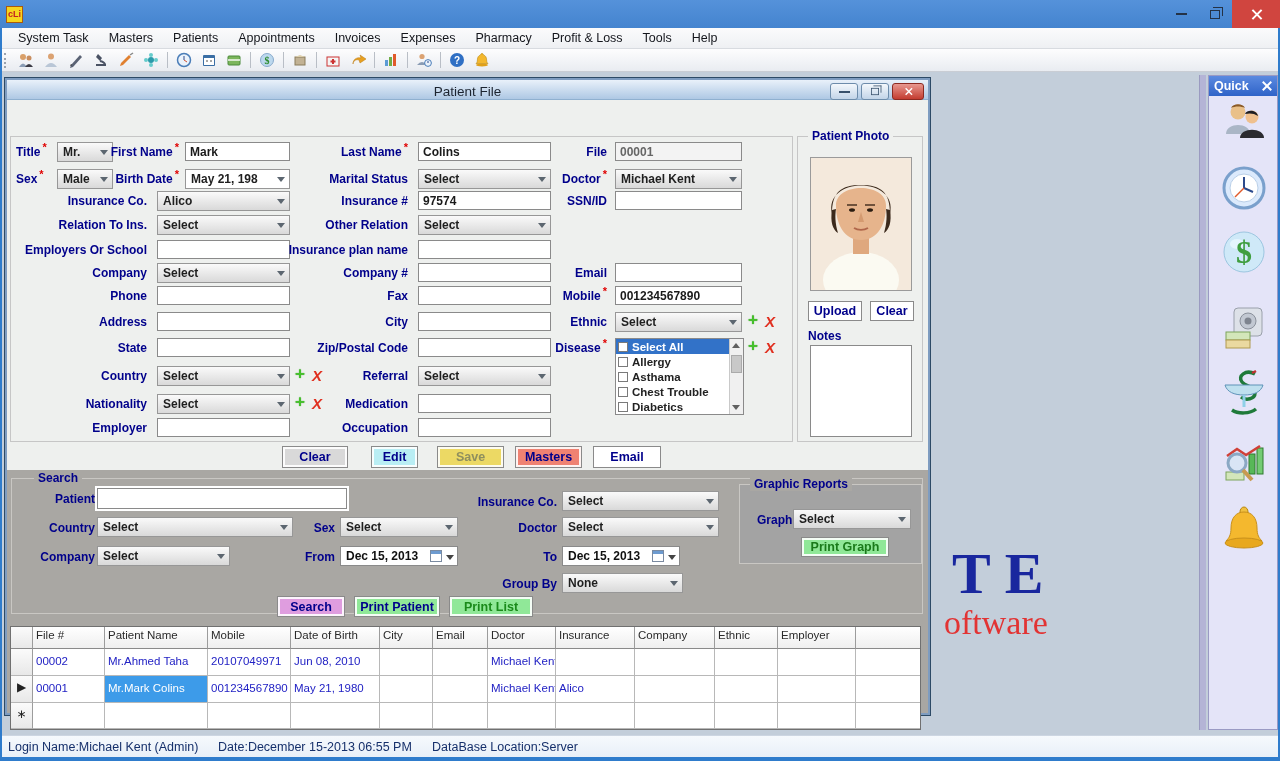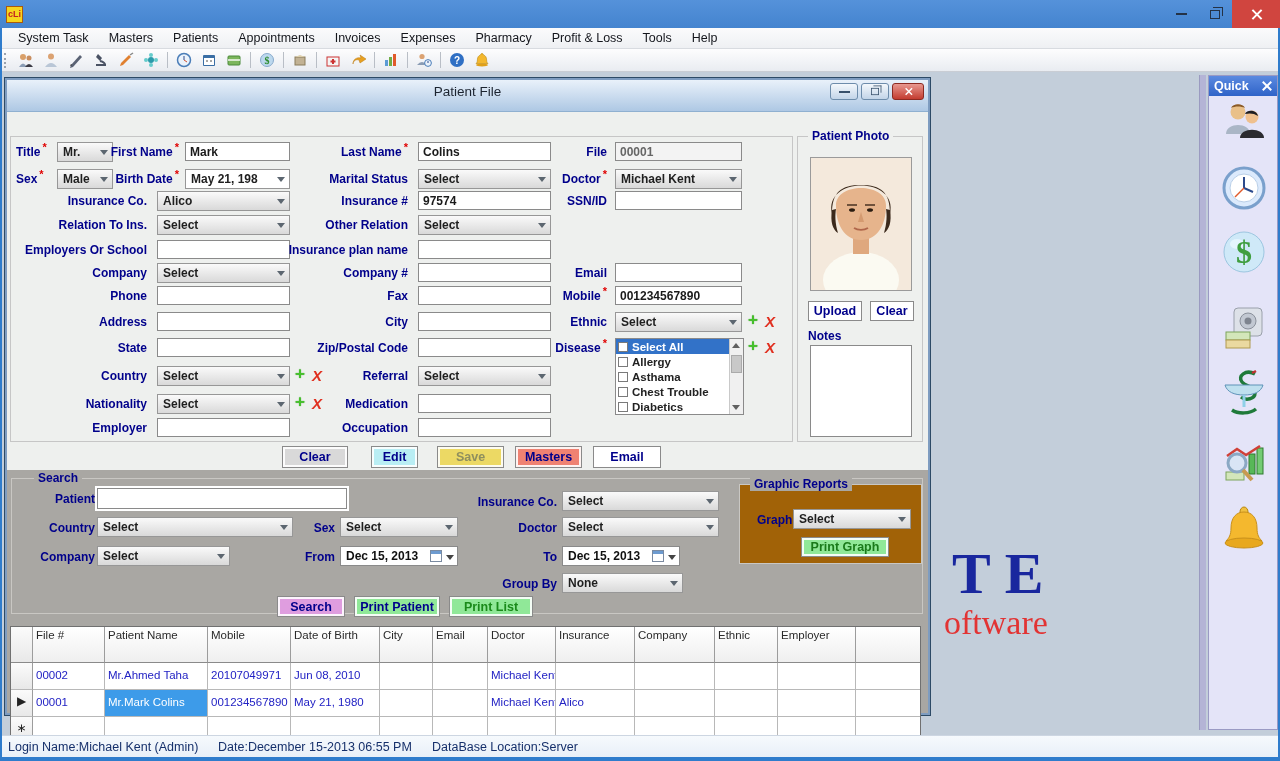--- a/index.html
+++ b/index.html
@@ -30,21 +30,21 @@
   .tsep { width:1px; height:16px; background:#b9bec6; }
 
   
   .mdi { position:absolute; left:0; top:72px; width:1280px; height:663px; background:#c3ceda; }
   .watermark-te { position:absolute; left:952px; top:468px; font-family:"Liberation Serif", serif; font-weight:bold; font-size:58px; color:#19279e; letter-spacing:14px; }
   .watermark-sw { position:absolute; left:944px; top:532px; font-family:"Liberation Serif", serif; font-size:34px; color:#e23333; }
   .quick-splitter { position:absolute; left:1199px; top:3px; width:7px; height:655px; background:#b4b4d6; border-left:1px solid #9a9ac0; }
 
   
   .pfwin { position:absolute; left:5px; top:6px; width:925px; height:637px; border:2px solid #7e9cc0; outline:1px solid #2d4a66; background:#eef0ee; }
-  .pf-titlebar { position:absolute; left:0; top:0; right:0; height:32px; background:linear-gradient(#e9f1fa,#aec8e4); border-bottom:1px solid #8fb0d0; }
+  .pf-titlebar { position:absolute; left:0; top:0; right:0; height:20px; background:linear-gradient(#e9f1fa,#aec8e4); border-bottom:1px solid #8fb0d0; }
   .pf-title { position:absolute; left:0; right:0; top:4px; text-align:center; color:#1c2430; font-size:13.5px; }
   .pf-btns { position:absolute; right:4px; top:3px; display:flex; gap:3px; }
   .pf-btn { width:28px; height:17px; border:1px solid #6d8cab; border-radius:3px; background:linear-gradient(#f4f8fc,#c2d4e8); display:flex; align-items:center; justify-content:center; color:#38506b; }
   .pf-btn.close { background:linear-gradient(#e89890,#c33c30); border-color:#8c2a22; color:#fff; width:32px; }
   .pf-btn .glyph-x { transform:scale(.7); } .pf-btn .glyph-restore { transform:scale(.8); }
 
   .pf-body { position:absolute; left:0; top:24px; right:0; bottom:0; }
   .grayzone { position:absolute; left:0; top:366px; right:0; bottom:0; background:#a9a7a3; }
 
   .gb { position:absolute; border:1px solid #c6c6c6; box-shadow:inset 0 0 0 1px #fff0; }
@@ -73,21 +73,21 @@
   .lb-thumb { position:absolute; left:1px; top:16px; width:11px; height:18px; background:#c8c8c8; border:1px solid #aaa; }
 
   .btn { position:absolute; height:22px; border:1px solid #8a8a8a; box-shadow:inset 0 0 0 2px rgba(255,255,255,.9); display:flex; align-items:center; justify-content:center; font-weight:bold; font-size:12.5px; color:#00008b; }
 
   .photo-frame { position:absolute; border:1px solid #9a9a9a; background:#f4e9dc; }
   .notes-box { position:absolute; background:#fff; border:1px solid #8a8a8a; }
 
   
   .grid { position:absolute; left:3px; top:522px; width:911px; background:#fff; border:1px solid #707070; }
   .g-row { display:flex; height:27px; }
-  .g-row.hd { height:36px; }
+  .g-row.hd { height:22px; }
   .g-cell { border-right:1px solid #b8b8b8; border-bottom:1px solid #b8b8b8; color:#2222c4; font-size:11.5px; padding:6px 3px 0; overflow:hidden; white-space:nowrap; }
   .hd .g-cell { background:linear-gradient(#fff,#efefef); border-right:1px solid #9c9c9c; border-bottom:1px solid #8a8a8a; color:#2a2a2a; padding-top:2px; }
   .g-cell.rowsel { background:linear-gradient(#fbfbfb,#e8e8e8); border-right:1px solid #9c9c9c; color:#222; text-align:center; padding-top:4px; font-size:12px; }
   .g-cell.sel { background:#3d9be9; color:#fff; }
   .g-cell.filler { border-right:none; }
 
   
   .quick { position:absolute; left:1208px; top:3px; width:70px; height:655px; background:#e4e4f8; border:1px solid #9a9ac4; }
   .quick-hd { height:20px; background:linear-gradient(#5b8ae0,#2f63c8); color:#fff; font-weight:bold; font-size:12.5px; display:flex; align-items:center; padding:0 5px; justify-content:space-between; }
   .quick-x { position:relative; width:10px; height:10px; color:#fff; }
@@ -444,21 +444,21 @@
 
       <div class="lbl" style="right:371px;top:391px;"><span>Insurance Co.</span></div>
       <div class="cmb" style="left:555px;top:387px;width:157px;"><span>Select</span><i class="arr"></i></div>
       <div class="lbl" style="right:371px;top:417px;"><span>Doctor</span></div>
       <div class="cmb" style="left:555px;top:413px;width:157px;"><span>Select</span><i class="arr"></i></div>
       <div class="lbl" style="right:371px;top:446px;"><span>To</span></div>
       <div class="date" style="left:555px;top:442px;width:118px;"><span>Dec 15, 2013</span><i class="cal"></i><i class="arr"></i></div>
       <div class="lbl" style="right:371px;top:473px;"><span>Group By</span></div>
       <div class="cmb" style="left:555px;top:469px;width:121px;"><span>None</span><i class="arr"></i></div>
 
-      <div class="gb" style="left:732px;top:380px;width:183px;height:80px;background:#a16207;border-color:#c9c7c3;">
+      <div class="gb" style="left:732px;top:380px;width:183px;height:80px;background:#a3a3a3;border-color:#c9c7c3;">
         <span class="gb-legend" style="background:#a9a7a3;">Graphic Reports</span>
         <div class="lbl" style="left:10px;top:28px;margin-left:7px;"><span>Graph</span></div>
         <div class="cmb" style="left:53px;top:24px;width:118px;"><span>Select</span><i class="arr"></i></div>
         <div class="btn" style="left:61px;top:52px;width:88px;height:20px;background:#90e898;color:#1a7a1a;">Print Graph</div>
       </div>
 
       <div class="btn" style="left:270px;top:492px;width:68px;height:21px;background:#df9ddf;">Search</div>
       <div class="btn" style="left:347px;top:492px;width:86px;height:21px;background:#90e898;">Print Patient</div>
       <div class="btn" style="left:442px;top:492px;width:84px;height:21px;background:#90e898;color:#1a8a1a;">Print List</div>
 

